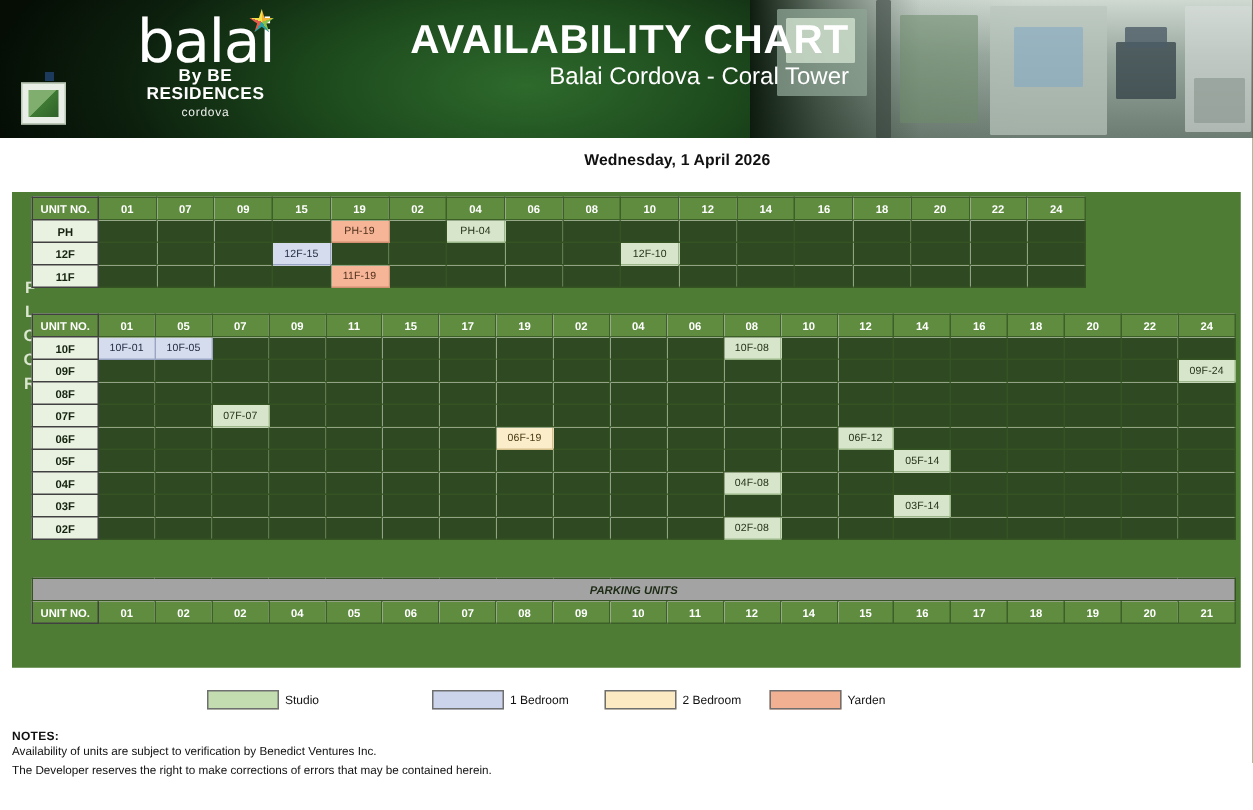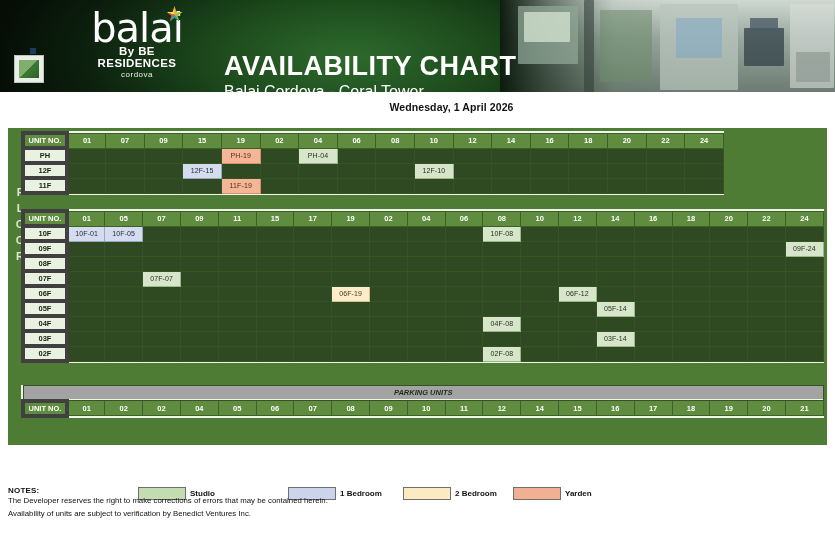--- a/index.html
+++ b/index.html
@@ -47,21 +47,21 @@
   .brand .b-sub{
     font-size:11.5px;letter-spacing:.4px;font-weight:700;margin-top:-3px;
   }
   .brand .b-sub2{font-size:8px;letter-spacing:.5px;margin-top:1px;opacity:.92;}
   .star{
     position:absolute;left:166px;top:6px;width:17px;height:17px;
     background:
       conic-gradient(from 0deg,#f2b233 0deg 72deg,#8bc34a 72deg 144deg,#2f9e9e 144deg 216deg,#e35b4c 216deg 288deg,#f5e04a 288deg 360deg);
     clip-path:polygon(50% 0%,61% 35%,98% 35%,68% 57%,79% 91%,50% 70%,21% 91%,32% 57%,2% 35%,39% 35%);
   }
-  .title-wrap{position:absolute;left:224px;top:11px;width:330px;text-align:left;color:#fff;margin-top:40px;}
+  .title-wrap{position:absolute;left:236px;top:11px;width:330px;text-align:right;color:#fff;}
   .title-main{font-size:27px;line-height:30px;font-weight:700;letter-spacing:.5px;}
   .title-sub{font-size:16px;line-height:20px;font-weight:400;margin-top:1px;}
 
   
   .date-line{
     position:absolute;left:0;top:101px;width:835px;text-align:center;
     font-size:10.5px;font-weight:700;color:#111;letter-spacing:.1px;padding-left:34px;
   }
 
   
@@ -96,38 +96,38 @@
     overflow:hidden;
     white-space:nowrap;
   }
   .hdr td{
     background:#5f8c3f;color:#ffffff;font-weight:700;font-size:7.5px;
     border:1px solid #3d5f28;
   }
   .hdr td.rowhead{background:#5f8c3f;color:#ffffff;}
   td.rowhead{
     background:#e9f1e1;color:#16240f;font-weight:700;font-size:7.5px;
-    border:4px solid #404040;
+    border:1px solid #404040;
   }
   td.cell{background:#2f4a22;}
   td.unit{font-weight:400;font-size:7px;letter-spacing:.1px;}
   td.studio{background:#d7e6cb;color:#243318;border:1px solid #9cb78a;}
   td.bed1{background:#d5dcee;color:#222c42;border:1px solid #9aa5c6;}
   td.bed2{background:#fbedc9;color:#4a3a14;border:1px solid #d6c08c;}
   td.yarden{background:#f5b596;color:#50301c;border:1px solid #d29070;}
 
   .parking-title{
     background:#a3a3a3;color:#1d2b15;font-weight:700;font-size:7.5px;
     text-align:center;border:1px solid #5a7f42;height:16px;font-style:italic;
   }
 
   
   .legend{
-    position:absolute;left:8px;top:482px;width:819px;height:22px;
-    display:flex;align-items:center;font-weight:bold;
+    position:absolute;left:8px;top:455px;width:819px;height:22px;
+    display:flex;align-items:center;
   }
   .legend-item{display:flex;align-items:center;}
   .sw{width:48px;height:13px;border:1px solid #6f6f6f;box-sizing:border-box;}
   .sw.studio{background:#c3dcb0;}
   .sw.bed1{background:#ccd4ec;}
   .sw.bed2{background:#fbeac2;}
   .sw.yarden{background:#f2b093;}
   .lg-txt{font-size:8px;color:#111;margin-left:4px;}
 
   
@@ -615,17 +615,17 @@
         <div class="lg-txt">2 Bedroom</div>
       </div>
       <div class="legend-item" style="position: absolute; left: 505px;">
         <div class="sw yarden"></div>
         <div class="lg-txt">Yarden</div>
       </div>
     </div>
 
   <div class="notes">
     <div class="notes-h">NOTES:</div>
+    <div class="notes-l">Availability of units are subject to verification by Benedict Ventures Inc.</div>
     <div class="notes-l">The Developer reserves the right to make corrections of errors that may be contained herein.</div>
-    <div class="notes-l">Availability of units are subject to verification by Benedict Ventures Inc.</div>
   </div>
 
 </div>
 
 </body></html>

